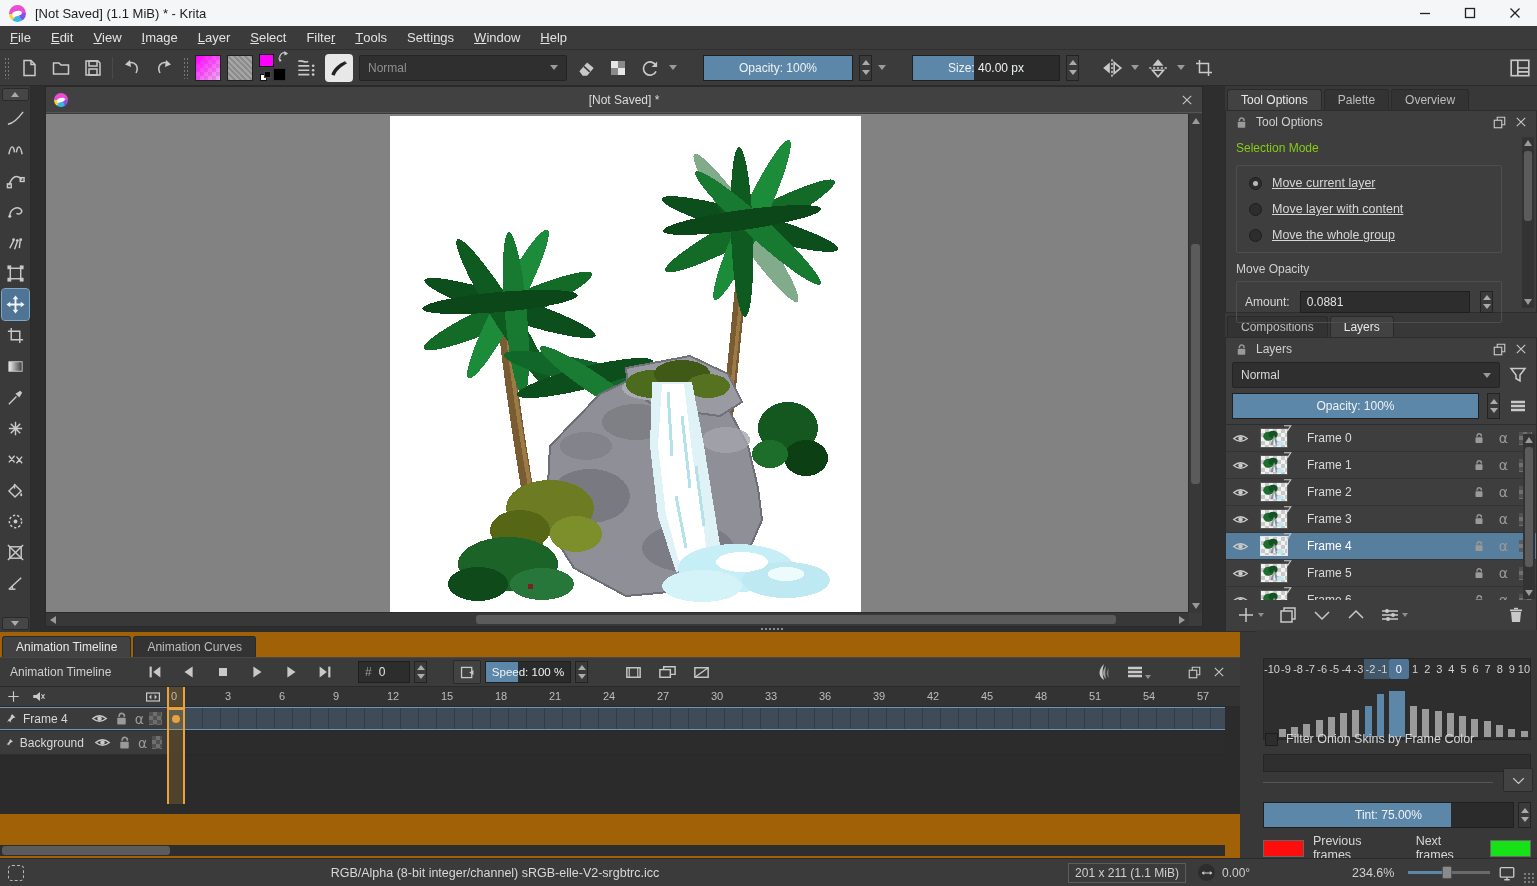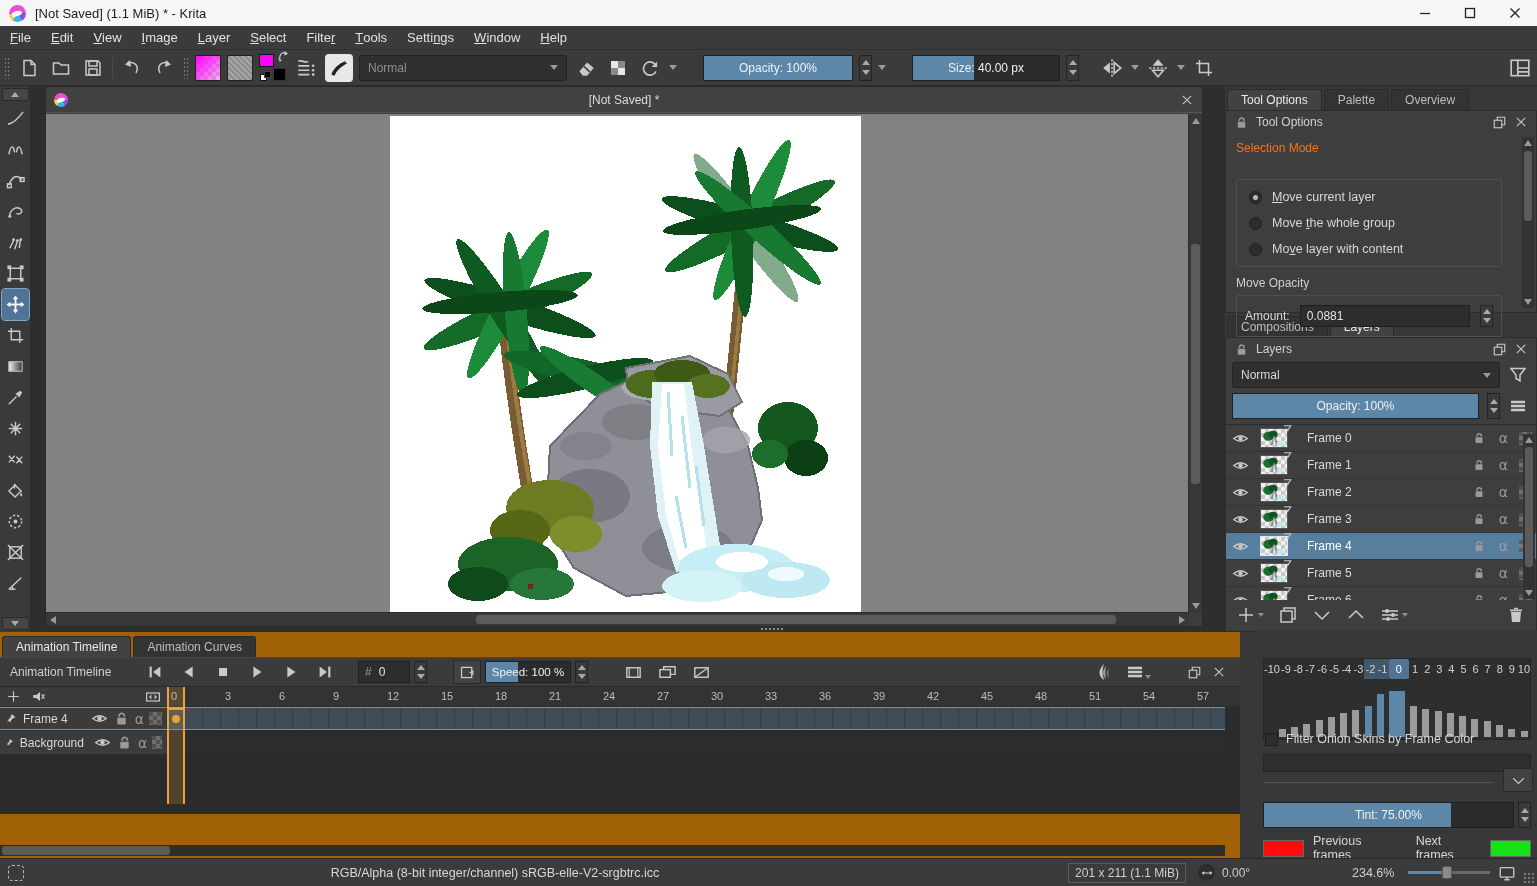--- a/index.html
+++ b/index.html
@@ -75,21 +75,21 @@
   
   .dtabs { display:flex; gap:2px; align-items:flex-end; height:24px; padding-left:2px; }
   .dtab { background:#333; border:1px solid #2a2a2a; border-bottom:none; padding:3px 13px; font-size:12px; color:#bdbdbd; border-radius:3px 3px 0 0; }
   .dtab.on { background:#424242; color:#e8e8e8; }
   .dockhead { height:22px; display:flex; align-items:center; gap:7px; padding:0 8px; color:#d0d0d0; }
   .dockhead .sp { flex:1; }
 
   
   #rightcol { position:absolute; left:1225px; top:86px; width:312px; height:772px; background:#383838; }
   .groupbox { border:1px solid #4e4e4e; border-radius:2px; }
-  .radio-row { display:flex; align-items:center; gap:10px; padding:6px 12px; color:#d6d6d6; font-size:12.5px; }
+  .radio-row { display:flex; align-items:center; gap:10px; padding:6px 12px; color:#d6d6d6; font-size:12.5px;text-decoration:underline; }
   .rdot { width:13px; height:13px; border-radius:50%; background:#2d2d2d; border:1px solid #1e1e1e; position:relative; }
   .rdot.on:after { content:""; position:absolute; left:3px; top:3px; width:5px; height:5px; border-radius:50%; background:#b9b9b9; }
   .field { background:#2d2d2d; border:1px solid #1f1f1f; height:22px; display:flex; align-items:center; padding:0 6px; color:#e3e3e3; }
   .minicaret { width:0; height:0; border-left:3px solid transparent; border-right:3px solid transparent; border-top:4px solid #8f8f8f; }
 
   
   #layerlist { position:relative; height:176px; overflow:hidden; border-top:1px solid #2d2d2d; }
   .lrow { height:27px; display:flex; align-items:center; gap:11px; padding:0 4px 0 6px; border-bottom:1px solid #343434; }
   .lrow.sel { background:#587e9e; }
   .lthumb { width:28px; height:20px; border:1px solid #555; position:relative; flex:none;
@@ -765,33 +765,33 @@
       <span>Tool Options</span>
       <span class="sp"></span>
       <svg width="15" height="15">
           <use href="#s-float"></use>
         </svg>
       <svg width="14" height="14">
           <use href="#s-x"></use>
         </svg>
     </div>
     <div style="padding:6px 10px 0 10px; width:286px">
-      <div style="color:#f97316;margin:2px 0 24px 0">Selection Mode</div>
+      <div style="color:#84cc16;margin:2px 0 10px 0">Selection Mode</div>
       <div class="groupbox" id="radio-list" style="padding:4px 0">
           <div class="radio-row">
             <span class="rdot on"></span>
             <span><u>M</u>ove current layer</span>
           </div>
           <div class="radio-row">
             <span class="rdot"></span>
-            <span>Move <u>t</u>he whole group</span>
+            <span>Mo<u>v</u>e layer with content</span>
           </div>
           <div class="radio-row">
             <span class="rdot"></span>
-            <span>Mo<u>v</u>e layer with content</span>
+            <span>Move <u>t</u>he whole group</span>
           </div>
         </div>
       <div style="color:#cfcfcf;margin:9px 0 5px 0">Move Opacity</div>
       <div class="groupbox" style="padding:9px 8px">
         <div style="display:flex;align-items:center;gap:10px">
           <span>Amount:</span>
           <div class="field" style="flex:1">
               <span>0.0881</span>
             </div>
           <div class="spin" style="height:22px">

